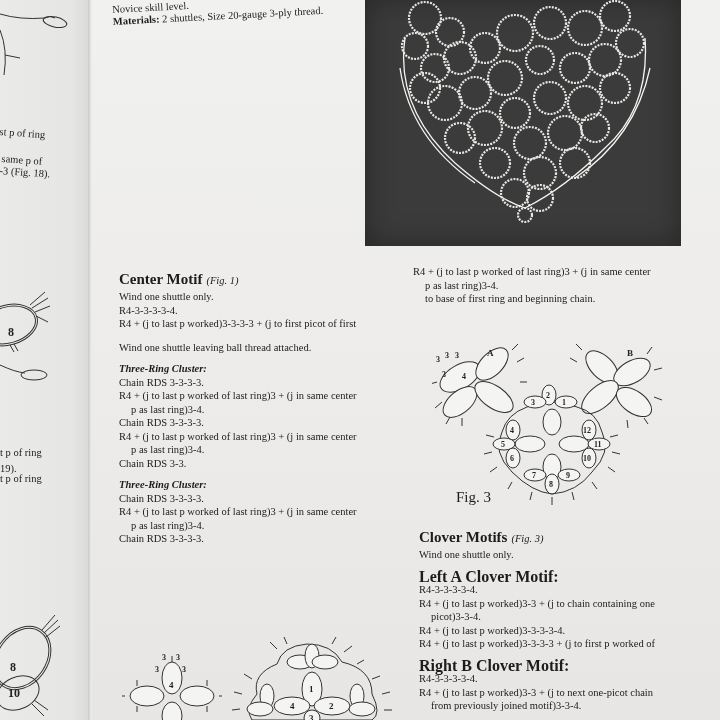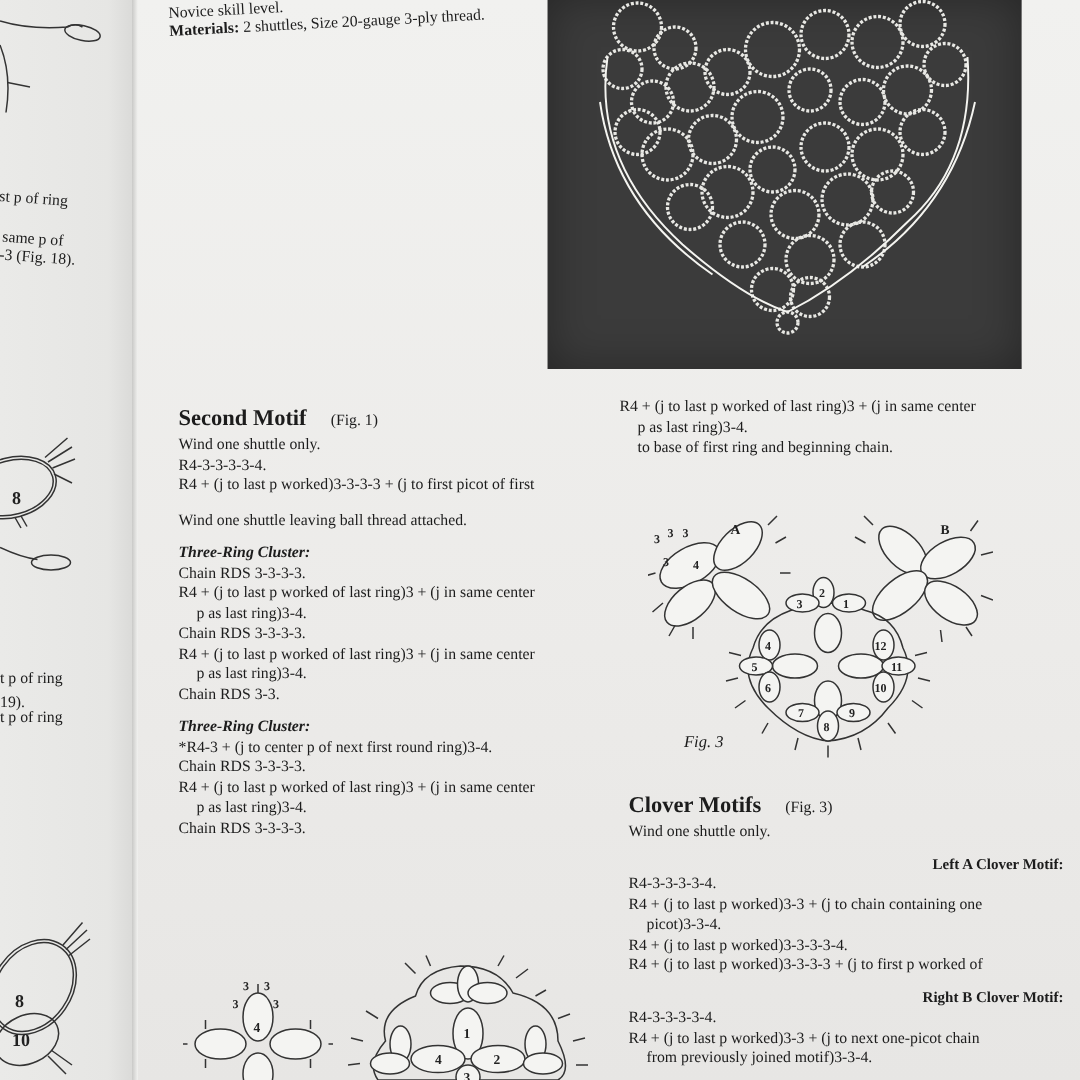--- a/index.html
+++ b/index.html
@@ -31,32 +31,32 @@
   .header-text b { font-weight:bold; }
 
   .photo {
     left:273px; top:-2px; width:316px; height:248px;
     background:#3b3b3b;
     box-shadow: inset 0 0 30px rgba(0,0,0,0.35);
   }
 
   .col { font-size:10.5px; line-height:13.5px; }
   .col .h2 { font-size:15px; font-weight:bold; line-height:18px; }
-  .col .fig { font-weight:normal; font-size:10.5px; margin-left:16px; }
+  .col .fig { font-style:italic; font-weight:normal; font-size:10.5px; margin-left:4px; }
   .col .h3i { font-style:italic; font-weight:bold; font-size:10.5px; }
-  .col .h3 { font-weight:bold; font-size:10px;text-align:right; }
+  .col .h3 { font-weight:bold; font-size:16px; }
   .col .ind { padding-left:12px; }
   .col .gap { height:8px; }
   .col p { margin:0; }
 
   .col-left { left:27px; top:270px; width:290px; }
   .col-right { left:321px; top:265px; width:290px; }
   .col-right2 { left:327px; top:528px; width:290px; }
 
-  .figlabel { font-style:italic; font-size:11px;text-align:center; }
+  .figlabel { font-size:15px;text-align:center; }
   svg text { font-family:"Liberation Serif", serif; font-weight:bold; fill:#222; }
 </style>
 </head>
 <body>
 
 <div class="left-page">
   <svg class="abs" style="left:0;top:0" width="90" height="720">
     <g fill="none" stroke="#333" stroke-width="1">
       <path d="M0 14 Q20 20 45 18 Q50 15 55 18"></path>
       <ellipse cx="55" cy="22" rx="12" ry="5" transform="rotate(12 55 22)"></ellipse>
@@ -133,39 +133,38 @@
       </g>
       <g fill="none" stroke="#f4f4f0" stroke-width="1.3">
         <path d="M40 40 Q30 110 90 165 Q130 200 160 210 Q200 190 240 150 Q285 110 280 40"></path>
         <path d="M35 70 Q45 140 110 185"></path>
         <path d="M285 70 Q270 140 210 180"></path>
       </g>
     </svg>
   </div>
 
   <div class="abs col col-left">
-    <div class="h2"><span>Second Motif</span><span class="fig">(Fig. 1)</span></div>
+    <div class="h2"><span>Center Motif</span><span class="fig">(Fig. 1)</span></div>
     <p>Wind one shuttle only.</p>
     <p>R4-3-3-3-3-4.</p>
     <p>R4 + (j to last p worked)3-3-3-3 + (j to first picot of first</p>
 
     <div style="height:10px"></div>
     <p>Wind one shuttle leaving ball thread attached.</p>
     <div class="gap"></div>
     <p class="h3i">Three-Ring Cluster:</p>
     <p>Chain RDS 3-3-3-3.</p>
     <p>R4 + (j to last p worked of last ring)3 + (j in same center</p>
     <p class="ind">p as last ring)3-4.</p>
     <p>Chain RDS 3-3-3-3.</p>
     <p>R4 + (j to last p worked of last ring)3 + (j in same center</p>
     <p class="ind">p as last ring)3-4.</p>
     <p>Chain RDS 3-3.</p>
     <div class="gap"></div>
     <p class="h3i">Three-Ring Cluster:</p>
-    <p>*R4-3 + (j to center p of next first round ring)3-4.</p>
     <p>Chain RDS 3-3-3-3.</p>
     <p>R4 + (j to last p worked of last ring)3 + (j in same center</p>
     <p class="ind">p as last ring)3-4.</p>
     <p>Chain RDS 3-3-3-3.</p>
   </div>
 
   <div class="abs col col-right">
     <p>R4 + (j to last p worked of last ring)3 + (j in same center</p>
     <p class="ind">p as last ring)3-4.</p>
     <p class="ind">to base of first ring and beginning chain.</p>

